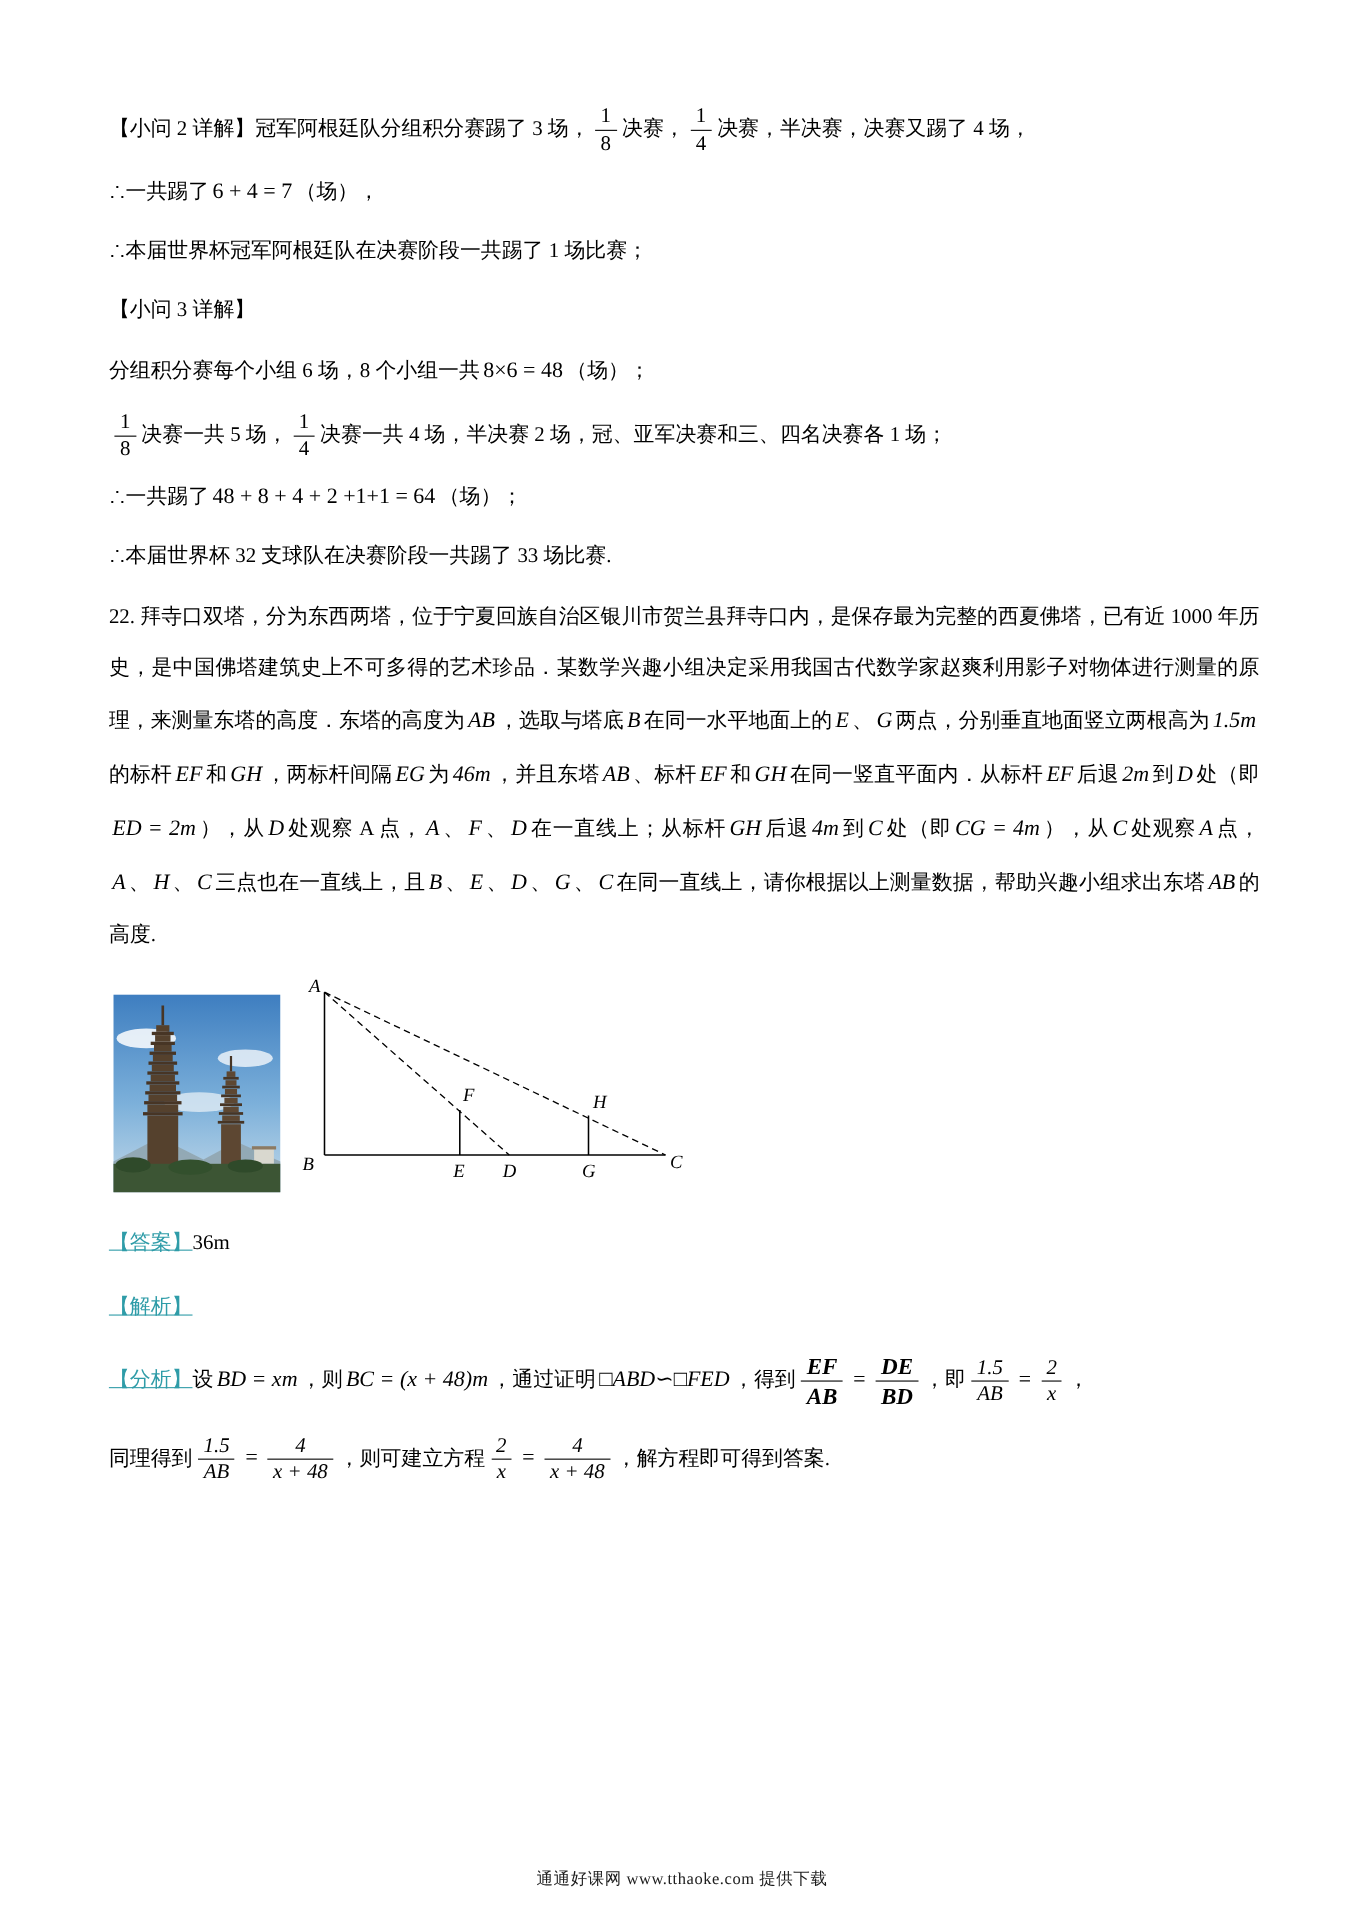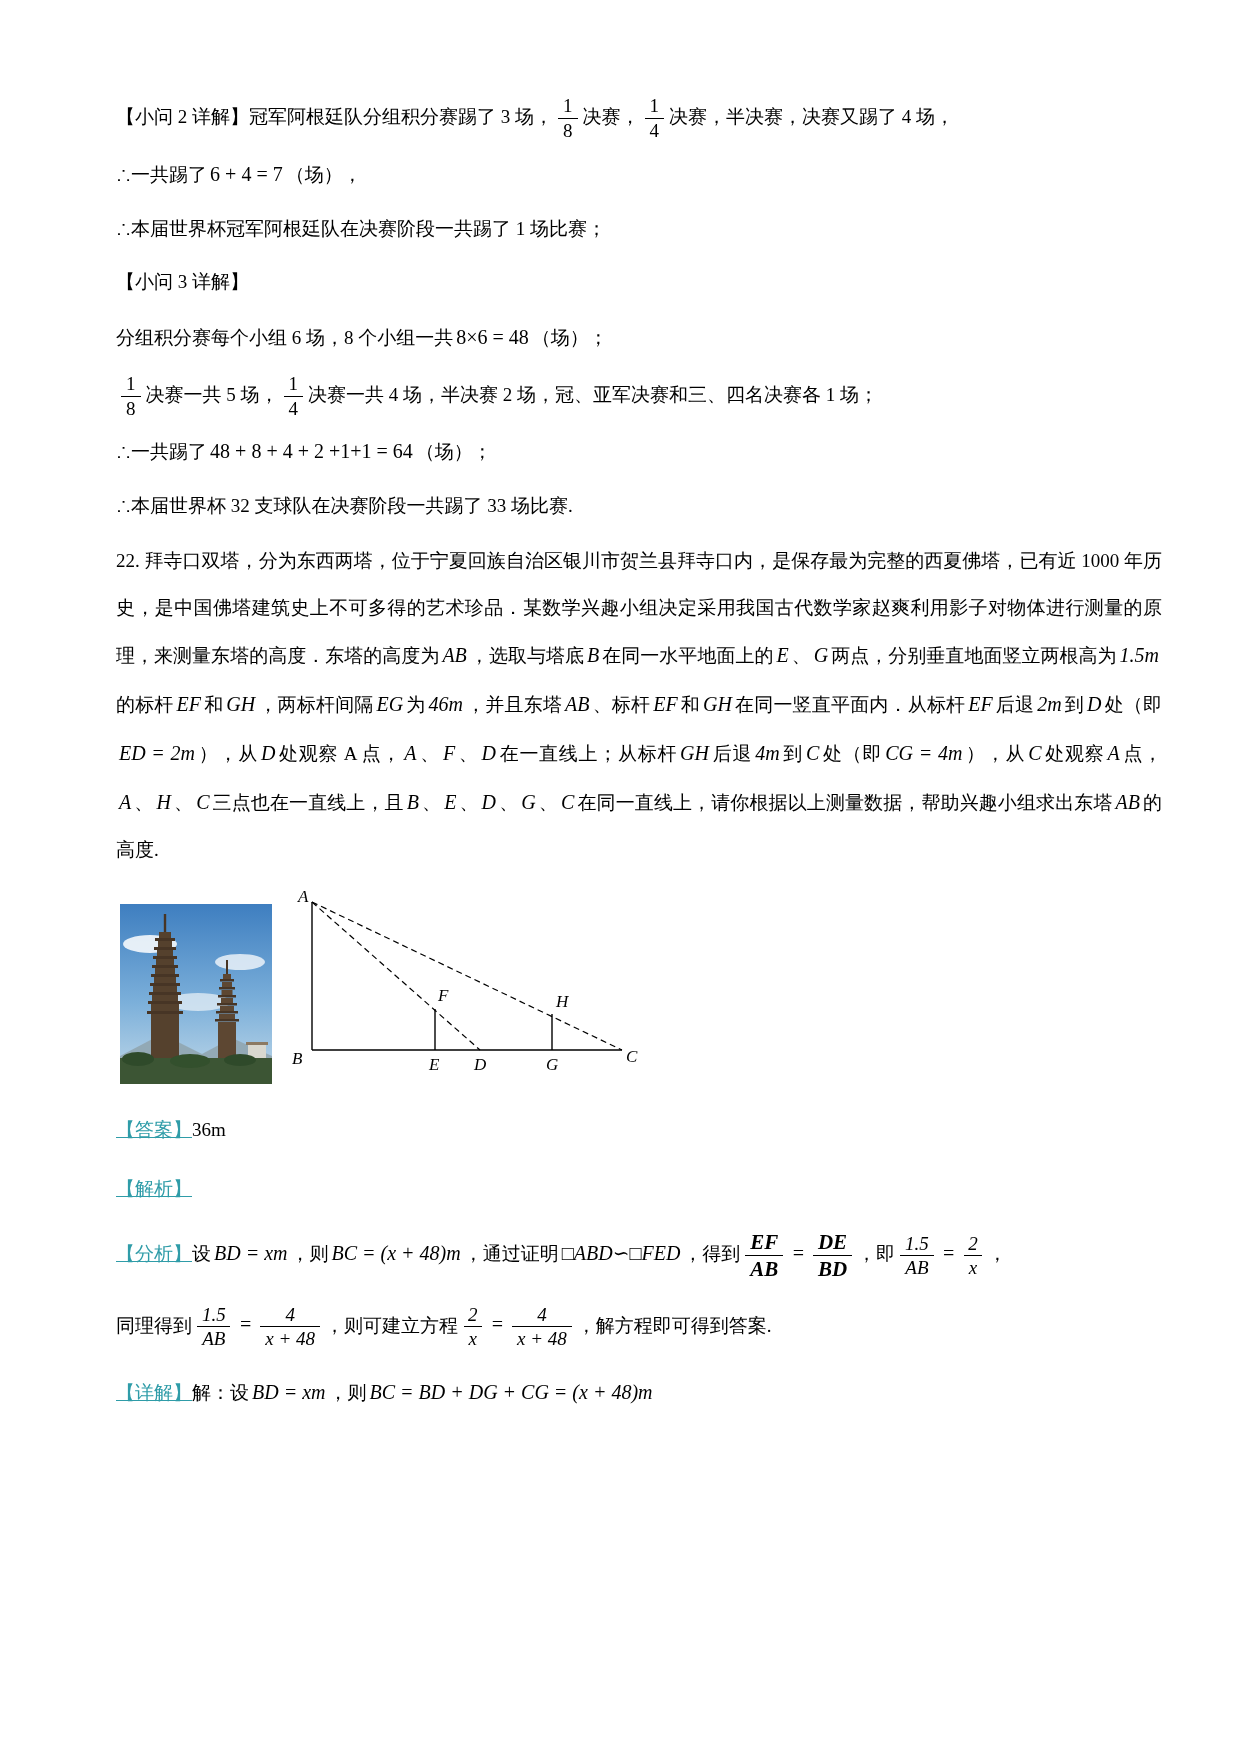--- a/index.html
+++ b/index.html
@@ -3,21 +3,21 @@
 <meta charset="utf-8">
 <style>
   * { margin:0; padding:0; box-sizing:border-box; }
   html,body { background:#ffffff; }
   body {
     width:1240px; height:1754px;
     font-family:"Liberation Serif","DejaVu Serif",serif;
     color:#000;
   }
   .page { position:relative; width:1240px; height:1754px; overflow:hidden; background:#fff; }
-  .content { position:absolute; left:116px; top:92px; width:1046px; }
+  .content { position:absolute; left:99px; top:92px; width:1046px; }
 
   .para {
     font-size:19px;
     line-height:2.3;
     text-align:justify;
     margin-bottom:10px;
   }
   .para.tight { margin-bottom:6px; }
   .para.gap   { margin-bottom:16px; }
   .q22 { line-height:2.45; margin-bottom:4px; }
@@ -195,17 +195,19 @@
         </span><span class="math">=</span><span class="frac it">
           <span class="num">4</span>
           <span class="den">x + 48</span>
         </span><span>，则可建立方程</span><span class="frac it">
           <span class="num">2</span>
           <span class="den">x</span>
         </span><span class="math">=</span><span class="frac it">
           <span class="num">4</span>
           <span class="den">x + 48</span>
         </span><span>，解方程即可得到答案.</span></p>
-    <p class="para"><span class="accent">【详解】</span><span>解：设</span><span class="math">BD = xm</span><span>，则</span><span class="math">BC = BD + DG + CG = (x + 48)m</span></p>
 
   </main>
 
+  <footer class="footer">
+    <span>通通好课网  www.tthaoke.com 提供下载</span>
+  </footer>
 </div>
 
 </body></html>

